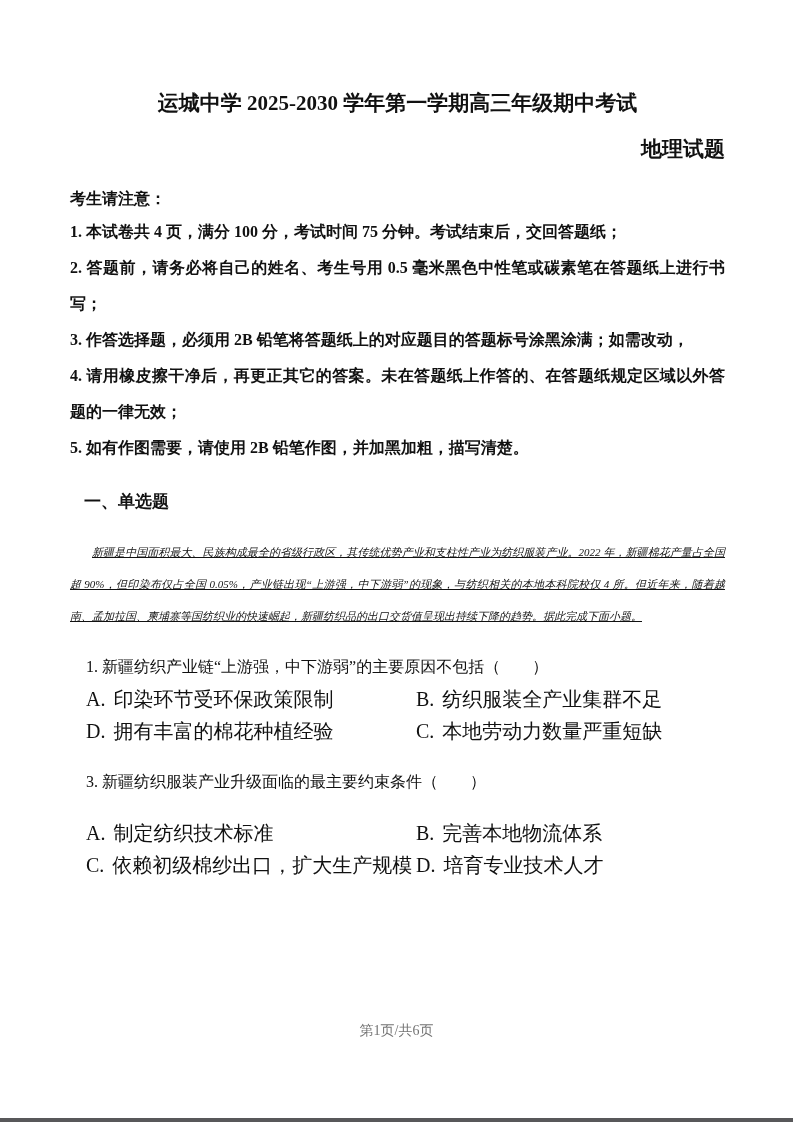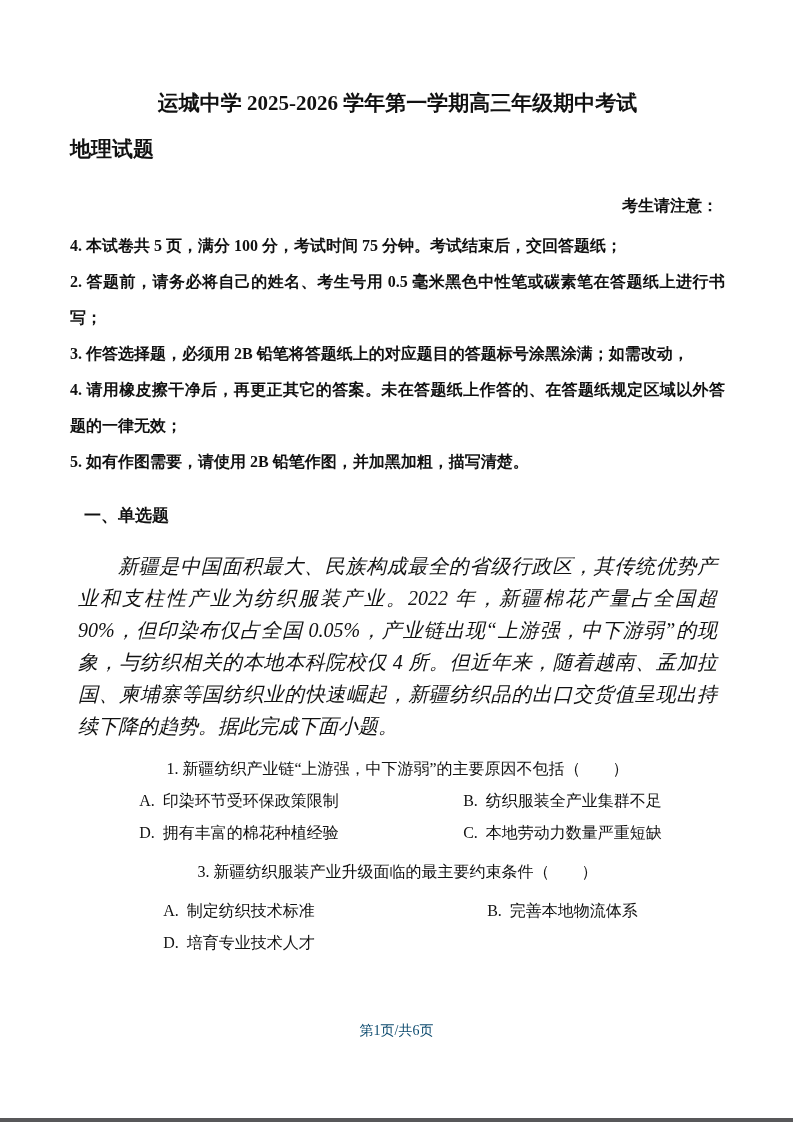--- a/index.html
+++ b/index.html
@@ -23,104 +23,103 @@
     margin: 0;
     padding-top: 90px;
     text-align: center;
     font-size: 21px;
     font-weight: bold;
     line-height: 26px;
   }
   .subtitle {
     margin: 0;
     padding-top: 20px;
-    text-align: left;
+    text-align: right;
     font-size: 21px;
     font-weight: bold;
     line-height: 26px;
   }
   .notice-heading {
-    margin: 7px;
+    margin: 0;
     padding-top: 22px;
     font-size: 16px;
     font-weight: bold;
     line-height: 30px;
-    text-align: right;
   }
   .notice {
     margin: 0;
     font-size: 16px;
     font-weight: bold;
     line-height: 36px;
     text-align: justify;
   }
   .section-heading {
     margin: 14px;
     padding-top: 6px;
     font-size: 17px;
     font-weight: bold;
     line-height: 32px;
   }
   .passage {
-    margin: 8px;
+    margin: 0;
     padding-top: 4px;
-    font-size: 20px;
+    font-size: 11px;
     font-style: italic;
     line-height: 32px;
     text-align: justify;
     text-indent: 2em;
+    text-decoration: underline;
   }
   .question {
-    margin: 4px;
+    margin: 16px;
     padding-top: 3px;
-    text-align: center;
   }
   .stem {
     margin: 0;
     font-size: 16px;
     line-height: 32px;
   }
   .options {
     display: grid;
     grid-template-columns: 330px 1fr;
-    font-size: 16px;
+    font-size: 20px;
     line-height: 32px;
   }
   .option-label {
     margin-right: 8px;
   }
   .footer {
     position: absolute;
     left: 0;
     top: 1022px;
     width: 100%;
     text-align: center;
     font-size: 14px;
-    color: #0c4a6e;
+    color: #737373;
   }
   .bottom-edge {
     position: absolute;
     left: 0;
     bottom: 0;
     width: 100%;
     height: 4px;
     background: #58585a;
   }
 </style>
 </head>
 <body>
 
 <div class="page">
   <div class="content">
 
-    <h1 class="title">运城中学 2025-2026 学年第一学期高三年级期中考试</h1>
+    <h1 class="title">运城中学 2025-2030 学年第一学期高三年级期中考试</h1>
     <h2 class="subtitle">地理试题</h2>
 
     <p class="notice-heading">考生请注意：</p>
-    <p class="notice">4. 本试卷共 5 页，满分 100 分，考试时间 75 分钟。考试结束后，交回答题纸；</p>
+    <p class="notice">1. 本试卷共 4 页，满分 100 分，考试时间 75 分钟。考试结束后，交回答题纸；</p>
     <p class="notice">2. 答题前，请务必将自己的姓名、考生号用 0.5 毫米黑色中性笔或碳素笔在答题纸上进行书写；</p>
     <p class="notice">3. 作答选择题，必须用 2B 铅笔将答题纸上的对应题目的答题标号涂黑涂满；如需改动，</p>
     <p class="notice">4. 请用橡皮擦干净后，再更正其它的答案。未在答题纸上作答的、在答题纸规定区域以外答题的一律无效；</p>
     <p class="notice">5. 如有作图需要，请使用 2B 铅笔作图，并加黑加粗，描写清楚。</p>
 
     <h3 class="section-heading">一、单选题</h3>
 
     <p class="passage">新疆是中国面积最大、民族构成最全的省级行政区，其传统优势产业和支柱性产业为纺织服装产业。2022 年，新疆棉花产量占全国超 90%，但印染布仅占全国 0.05%，产业链出现“上游强，中下游弱”的现象，与纺织相关的本地本科院校仅 4 所。但近年来，随着越南、孟加拉国、柬埔寨等国纺织业的快速崛起，新疆纺织品的出口交货值呈现出持续下降的趋势。据此完成下面小题。</p>
 
     <div class="question">
@@ -134,20 +133,21 @@
     </div>
 
     <div class="question">
       <p class="stem">3. 新疆纺织服装产业升级面临的最主要约束条件（　　）</p>
     </div>
 
     <div class="question">
       <div class="options">
         <div class="option"><span class="option-label">A.</span><span class="option-text">制定纺织技术标准</span></div>
         <div class="option"><span class="option-label">B.</span><span class="option-text">完善本地物流体系</span></div>
+        <div class="option"><span class="option-label">C.</span><span class="option-text">依赖初级棉纱出口，扩大生产规模</span></div>
         <div class="option"><span class="option-label">D.</span><span class="option-text">培育专业技术人才</span></div>
       </div>
     </div>
 
 
   </div>
 
   <div class="footer">第1页/共6页</div>
   <div class="bottom-edge"></div>
 </div>

